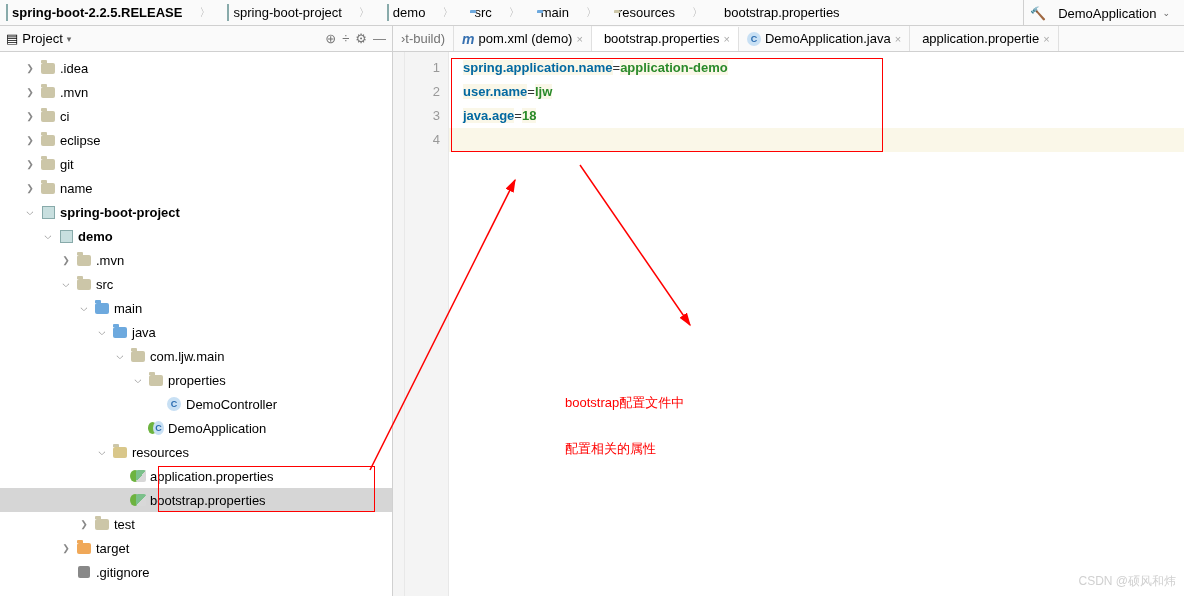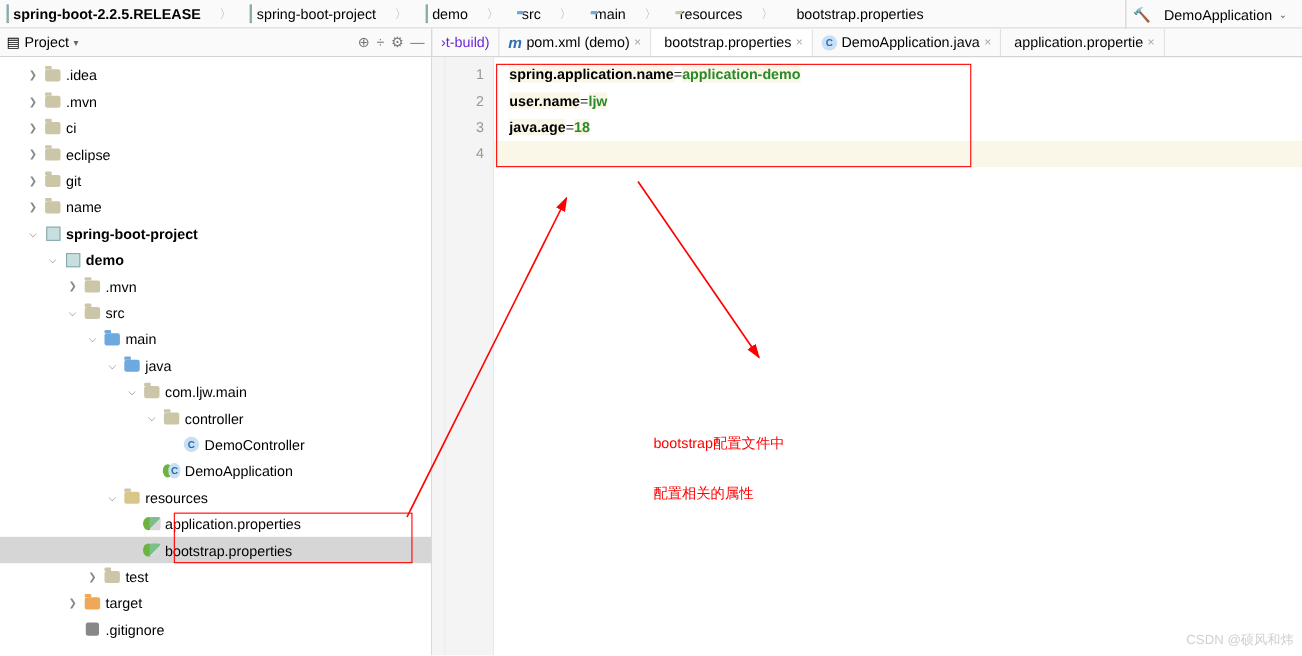--- a/index.html
+++ b/index.html
@@ -18,32 +18,32 @@
 .left-tool { width: 393px; display: flex; align-items: center; padding: 0 6px; gap: 6px; border-right: 1px solid #d0d0d0; height: 100%; }
 .spacer { flex: 1; }
 .tool-ic { color: #777; }
 .project-lbl { display: flex; align-items: center; gap: 4px; }
 .drop-arrow { color: #666; font-size: 9px; }
 
 .tabs { display: flex; align-items: center; height: 100%; overflow: hidden; }
 .tab { display: flex; align-items: center; gap: 4px; padding: 0 8px; height: 100%; border-right: 1px solid #e0e0e0; white-space: nowrap; }
 .tab.active { background: #fff; border-bottom: 2px solid #fff; position: relative; top: 1px; }
 .tab .close { color: #aaa; font-size: 11px; }
-.tab.first { color: #6d28d9; }
+.tab.first { color: #737373; }
 
 
 .main { display: flex; height: calc(100% - 52px); }
 .sidebar { width: 393px; border-right: 1px solid #d0d0d0; background: #fff; overflow: hidden; padding-top: 2px; }
 .editor-col { flex: 1; display: flex; position: relative; }
 .gutter-outer { width: 12px; background: #f4f4f4; border-right: 1px solid #e8e8e8; }
 .gutter { width: 44px; background: #f4f4f4; text-align: right; padding-top: 4px; color: #999; font-family: "Consolas","Courier New",monospace; font-size: 14px; border-right: 1px solid #e8e8e8; }
 .gutter div { height: 24px; line-height: 24px; padding-right: 8px; }
 .code { flex: 1; padding-top: 4px; padding-left: 14px; font-family: "Consolas","Courier New",monospace; font-size: 15px; position: relative; }
 .code .line { height: 24px; line-height: 24px; }
-.key { color: #000000; background: #faf7e8; font-weight: bold; text-align: center; }
+.key { color: #0369a1; background: #faf7e8; font-weight: bold; text-align: center; }
 .eq { color: #333; }
 .val { color: #2a8a2a; background: #faf7e8; font-weight: bold; }
 .empty-hl { position: absolute; left: 0; right: 0; top: 76px; height: 24px; background: #faf7e8; }
 
 
 .tree { padding: 2px 0; }
 .node { display: flex; align-items: center; height: 24px; gap: 4px; white-space: nowrap; }
 .arrow { width: 12px; font-size: 9px; color: #888; text-align: center; }
 .node .ic { width: 16px; height: 16px; display: inline-flex; align-items: center; justify-content: center; }
 .bold { font-weight: bold; }
@@ -58,21 +58,21 @@
 .ic-folder.orange:before { background:#f0a858; }
 .ic-module { width:13px; height:13px; border:1px solid #8aa; background:#c8dfdf; }
 .ic-prop { width:12px; height:12px; background:linear-gradient(135deg,#7bc08a 50%,#d8d8d8 50%); border-radius:2px; }
 .ic-java { width:14px; height:14px; border-radius:50%; background:#c8e0f4; color:#2a6cb0; font-size:9px; font-weight:bold; display:flex; align-items:center; justify-content:center; }
 .ic-spring { width:12px; height:12px; border-radius:50%; background:#6db33f; }
 .ic-git { width:12px; height:12px; background:#888; border-radius:2px; }
 .ic-m { color:#3670b0; font-weight:bold; font-style:italic; font-size:14px; }
 
 
 .red-box { position:absolute; border:1.5px solid #ff0000; pointer-events:none; }
-.anno-text { position:absolute; color:#ff0000; font-size:30px; line-height:46px; font-family:"Microsoft YaHei","SimSun",sans-serif;margin-left:29px; }
+.anno-text { position:absolute; color:#ff0000; font-size:30px; line-height:46px; font-family:"Microsoft YaHei","SimSun",sans-serif; }
 .watermark { position:absolute; right:8px; bottom:6px; color:#d0d0d0; font-size:12px; }
 svg.arrow-svg { position:absolute; pointer-events:none; }
 </style>
 </head>
 <body>
 
 <div class="breadcrumb" id="bc">
     <span class="crumb bc-bold">
       <span class="ic"><span class="ic-module"></span></span>
       <span>spring-boot-2.2.5.RELEASE</span>
@@ -249,21 +249,21 @@
           <span class="ic">
             <span class="ic-folder"></span>
           </span>
           <span>com.ljw.main</span>
         </div>
         <div class="node" style="padding-left: 132px;">
           <span class="arrow">⌵</span>
           <span class="ic">
             <span class="ic-folder"></span>
           </span>
-          <span>controller</span>
+          <span>properties</span>
         </div>
         <div class="node" style="padding-left: 150px;">
           <span class="arrow"></span>
           <span class="ic">
             <span class="ic-java">C</span>
           </span>
           <span>DemoController</span>
         </div>
         <div class="node" style="padding-left: 132px;">
           <span class="arrow"></span>

